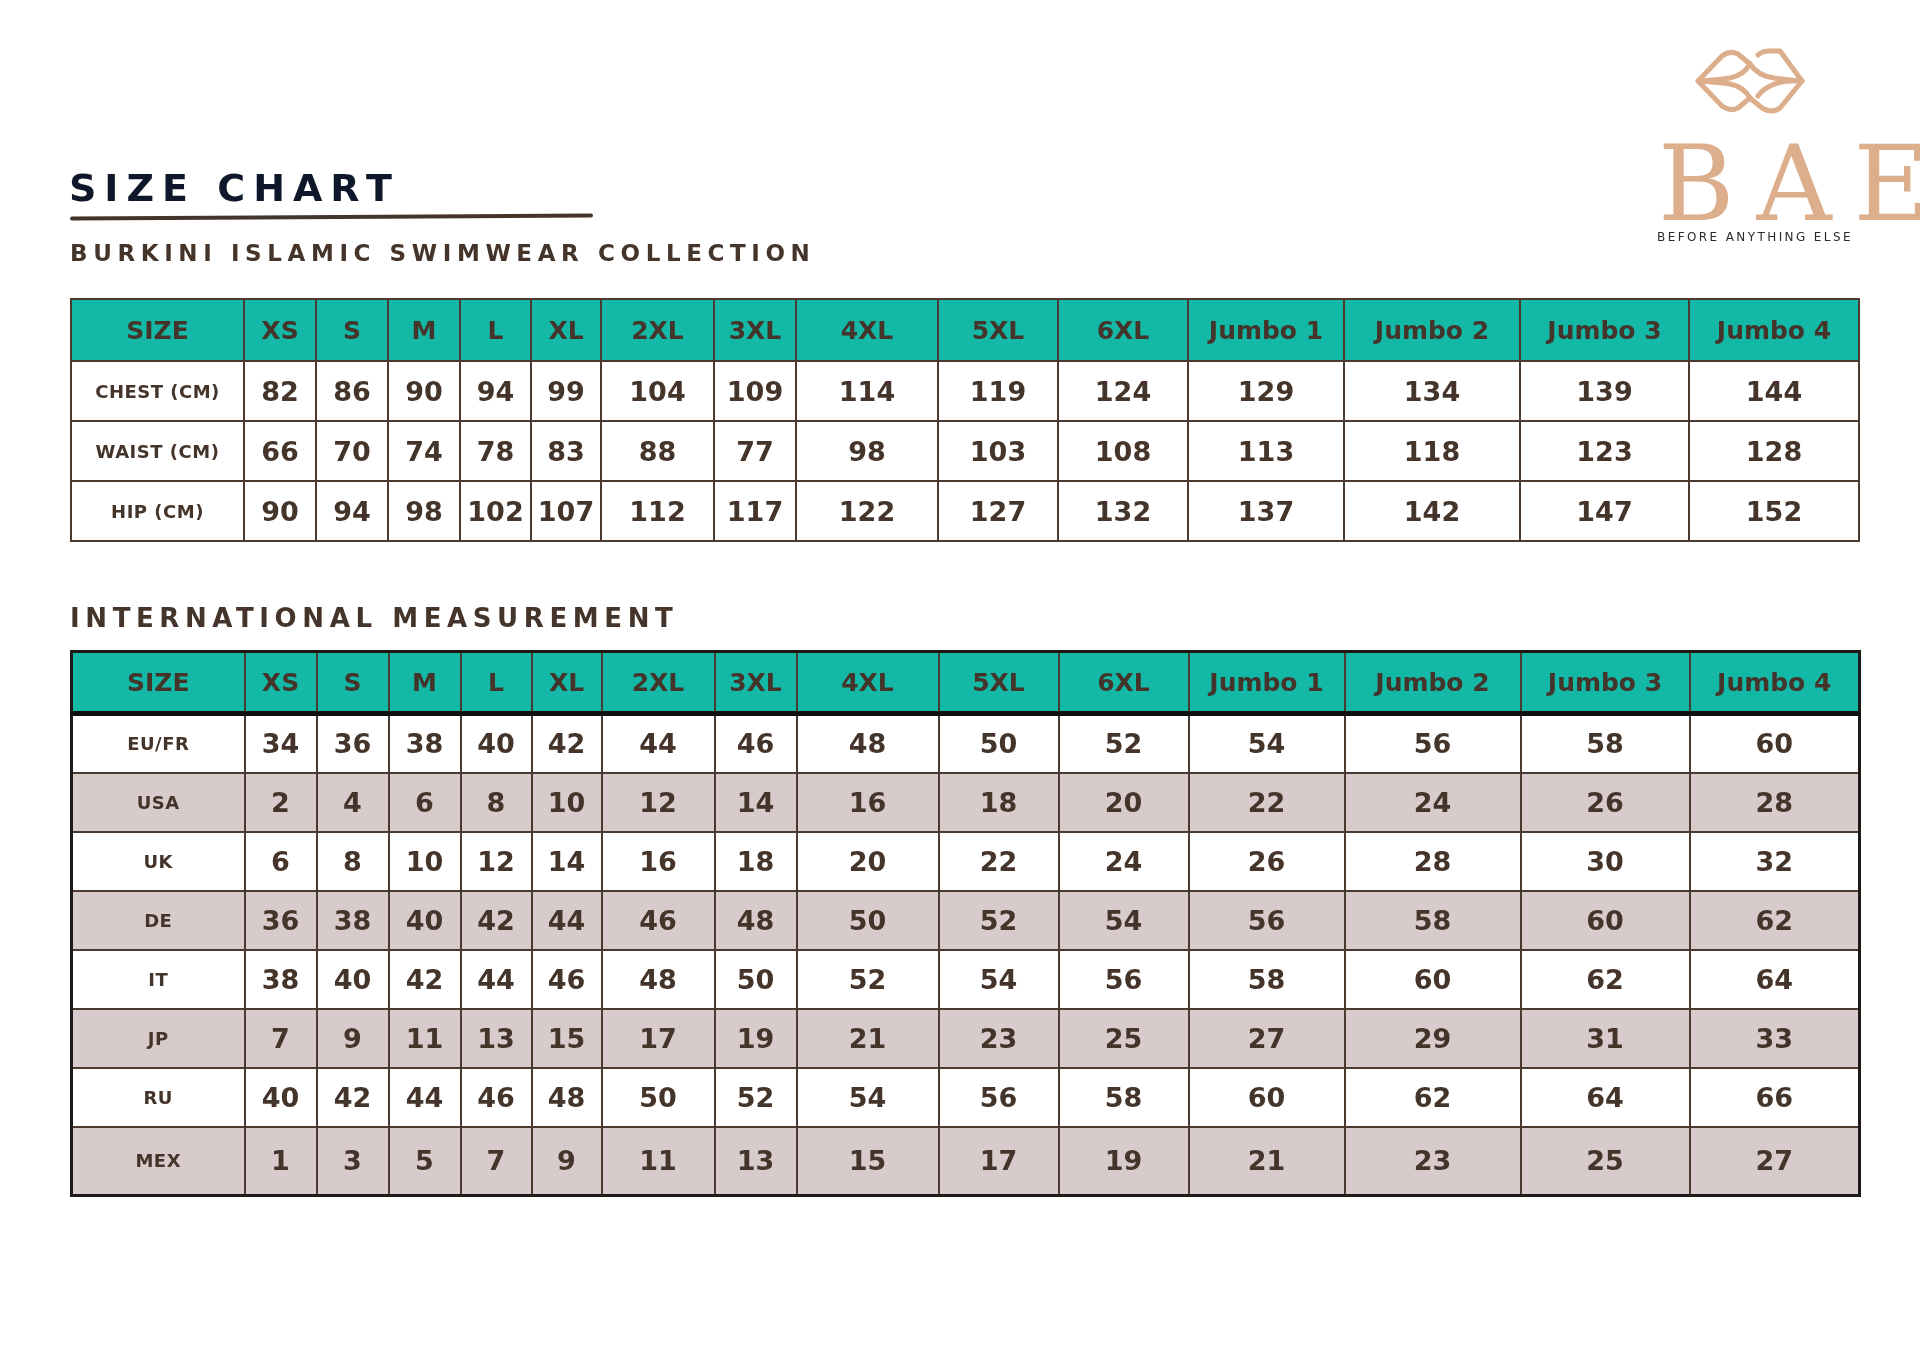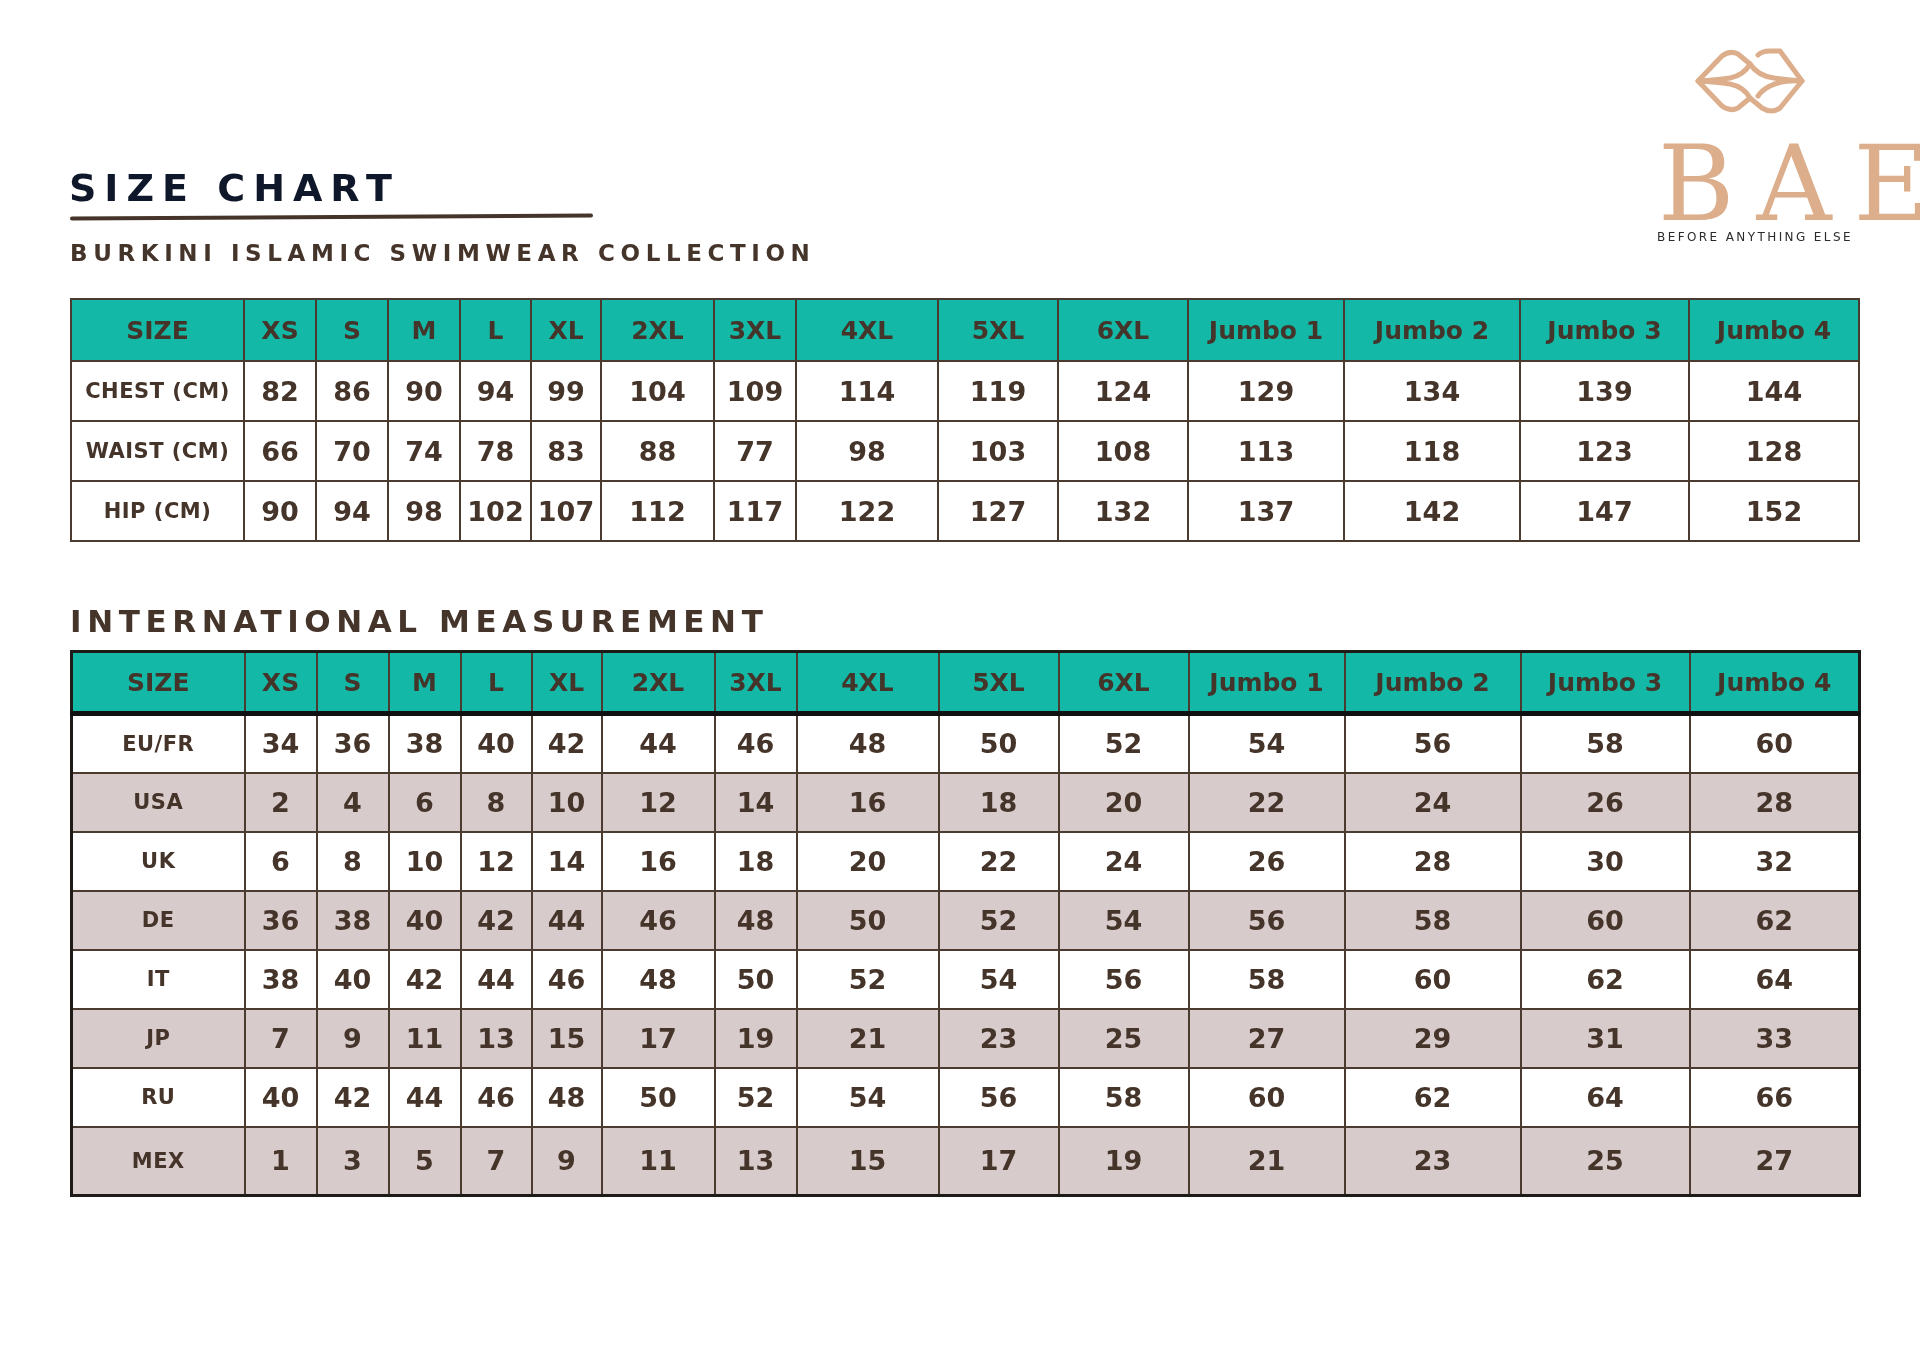--- a/index.html
+++ b/index.html
@@ -4,36 +4,36 @@
 <style>
   html, body { margin:0; padding:0; background:#ffffff; }
   body { width:1920px; height:1350px; position:relative; overflow:hidden;
          font-family:"DejaVu Sans", sans-serif; color:#45342a; }
   .title { position:absolute; left:69px; top:166px; font-size:38px; font-weight:bold;
            letter-spacing:8px; color:#0f172a; }
   .title-rule { position:absolute; left:70px; top:215px; width:523px; height:4px;
                 background:#45342a; border-radius:2px; transform:skewY(-0.35deg); }
   .subtitle { position:absolute; left:70px; top:240px; font-size:23px; font-weight:bold;
               letter-spacing:5.6px; color:#45342a; }
-  .section2 { position:absolute; left:70px; top:603px; font-size:31px; font-weight:bold;
+  .section2 { position:absolute; left:70px; top:603px; font-size:26px; font-weight:bold;
               letter-spacing:5.6px; color:#45342a; }
   .logo { position:absolute; left:1640px; top:40px; width:220px; height:210px; }
   .logo-mark { position:absolute; left:52px; top:8px; }
   .logo-word { position:absolute; left:0; top:92px; width:220px; text-align:center;
                font-family:"DejaVu Serif", serif; font-size:104px; letter-spacing:22px;
                color:#dcae8b; line-height:1; padding-left:18px; box-sizing:border-box; }
   .logo-tag { position:absolute; left:10px; top:190px; width:210px; text-align:center;
               font-size:12px; letter-spacing:2.4px; color:#2b2b2b; }
 
   table.size { position:absolute; left:70px; border-collapse:collapse; table-layout:fixed; }
   table.size td, table.size th { border:2px solid #4a3a30; text-align:center; padding:0;
                font-weight:bold; color:#45342a; }
   table.size th { background:#14b8a6; font-size:25px; }
   table.size td { font-size:27px; }
-  table.size td.label { font-size:21px; letter-spacing:0.5px; }
+  table.size td.label { font-size:18px; letter-spacing:0.5px; }
   #t1 { top:298px; }
   #t1 tr { height:60px; }
   #t1 th { height:60px; }
   #t2 { top:650px; border:3px solid #1e1a18; }
   #t2 tr { height:59px; }
   #t2 thead th { border-bottom:5px solid #111; height:58px; }
   #t2 tr.shade td { background:#d8cbcb; }
   #t2 tr.last td { height:66px; }
 </style>
 </head>

